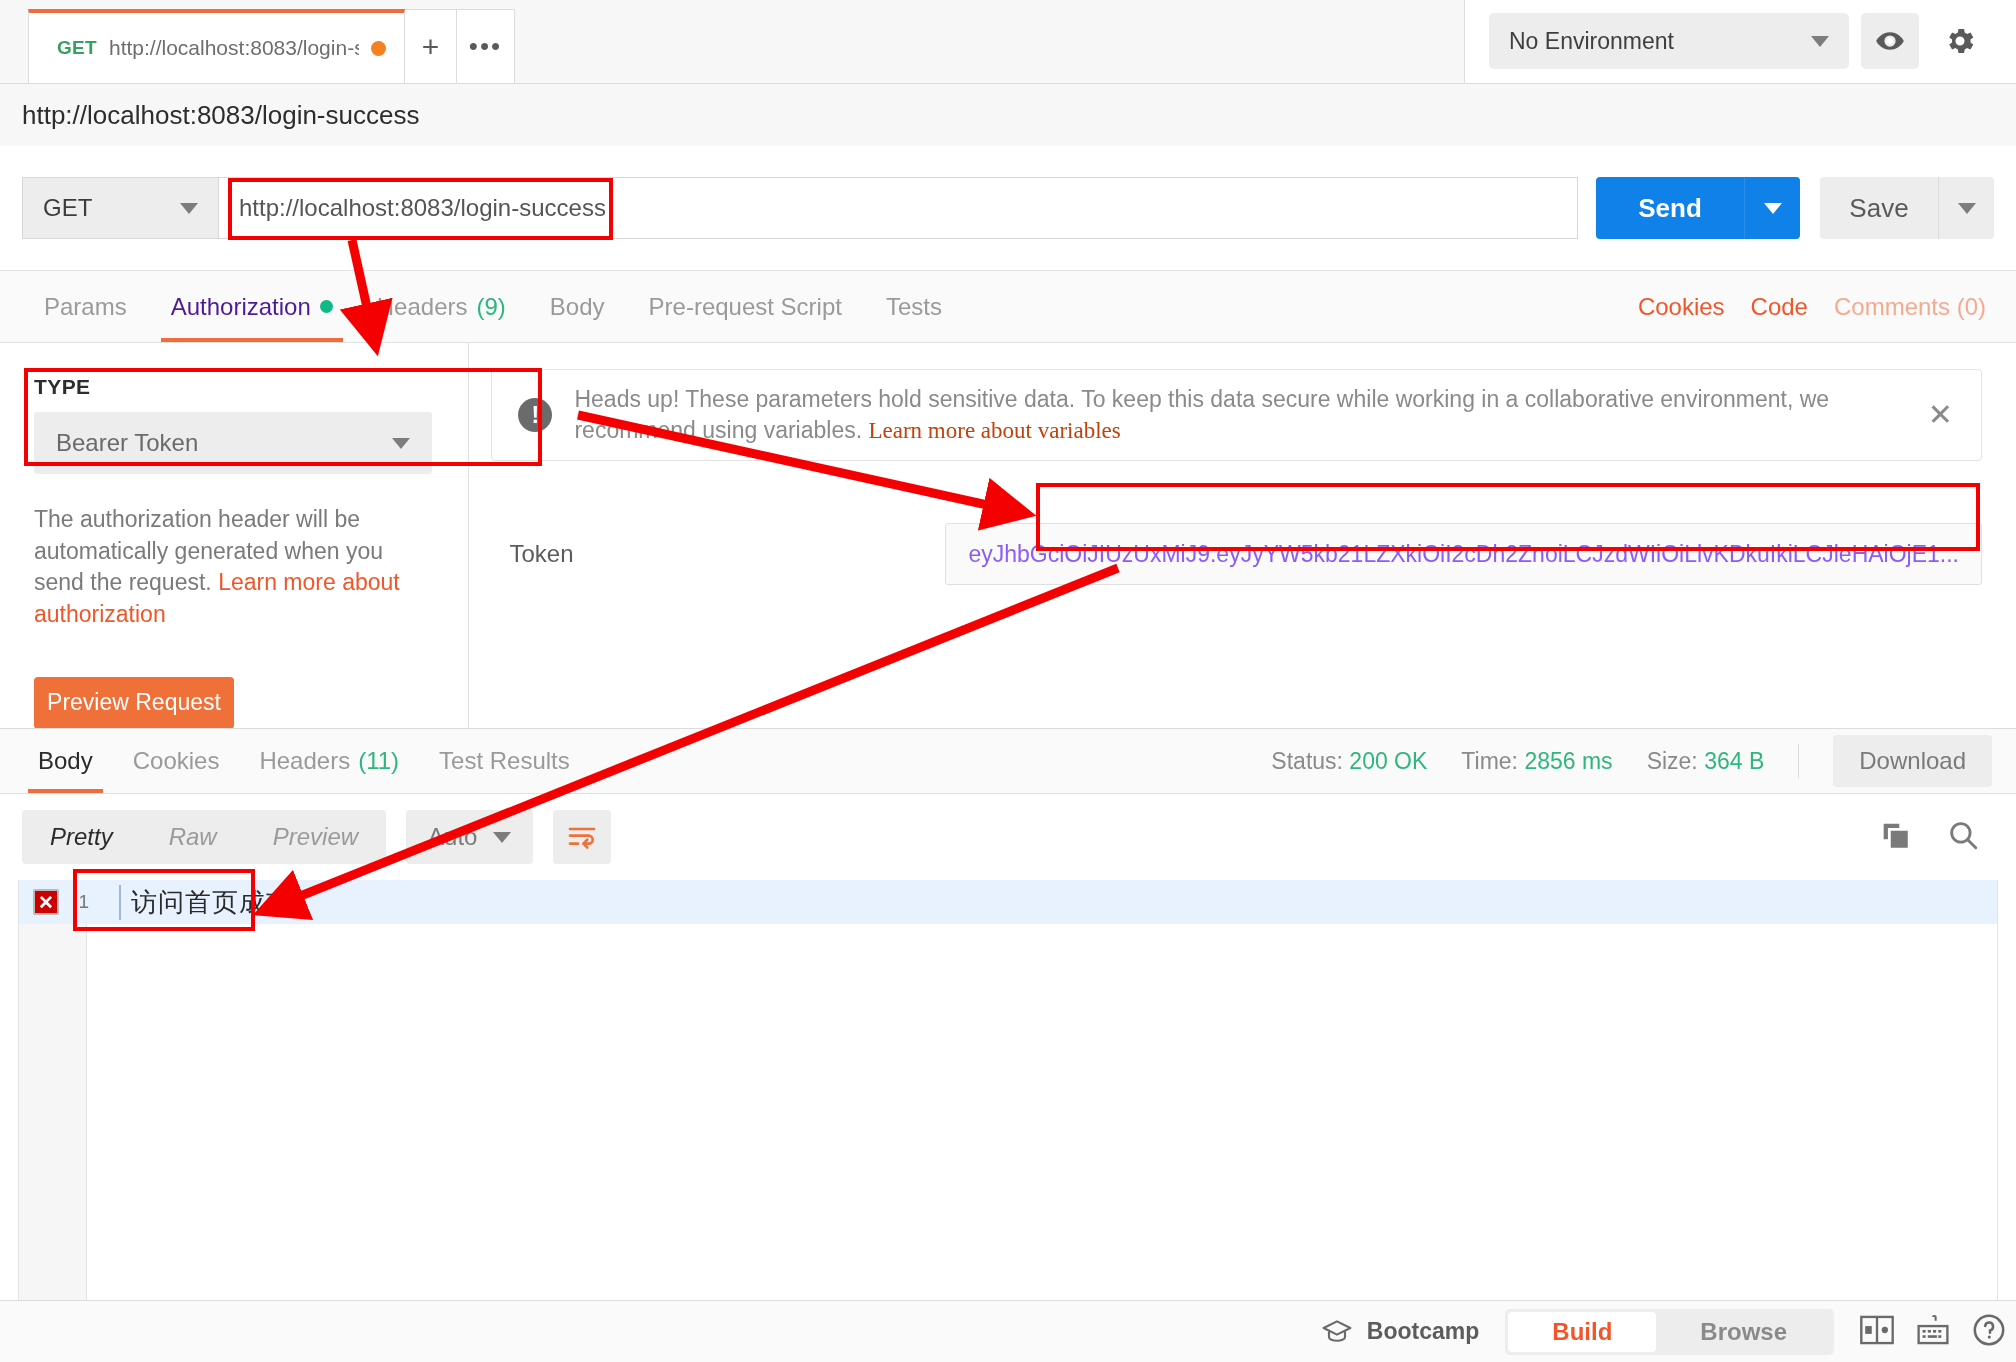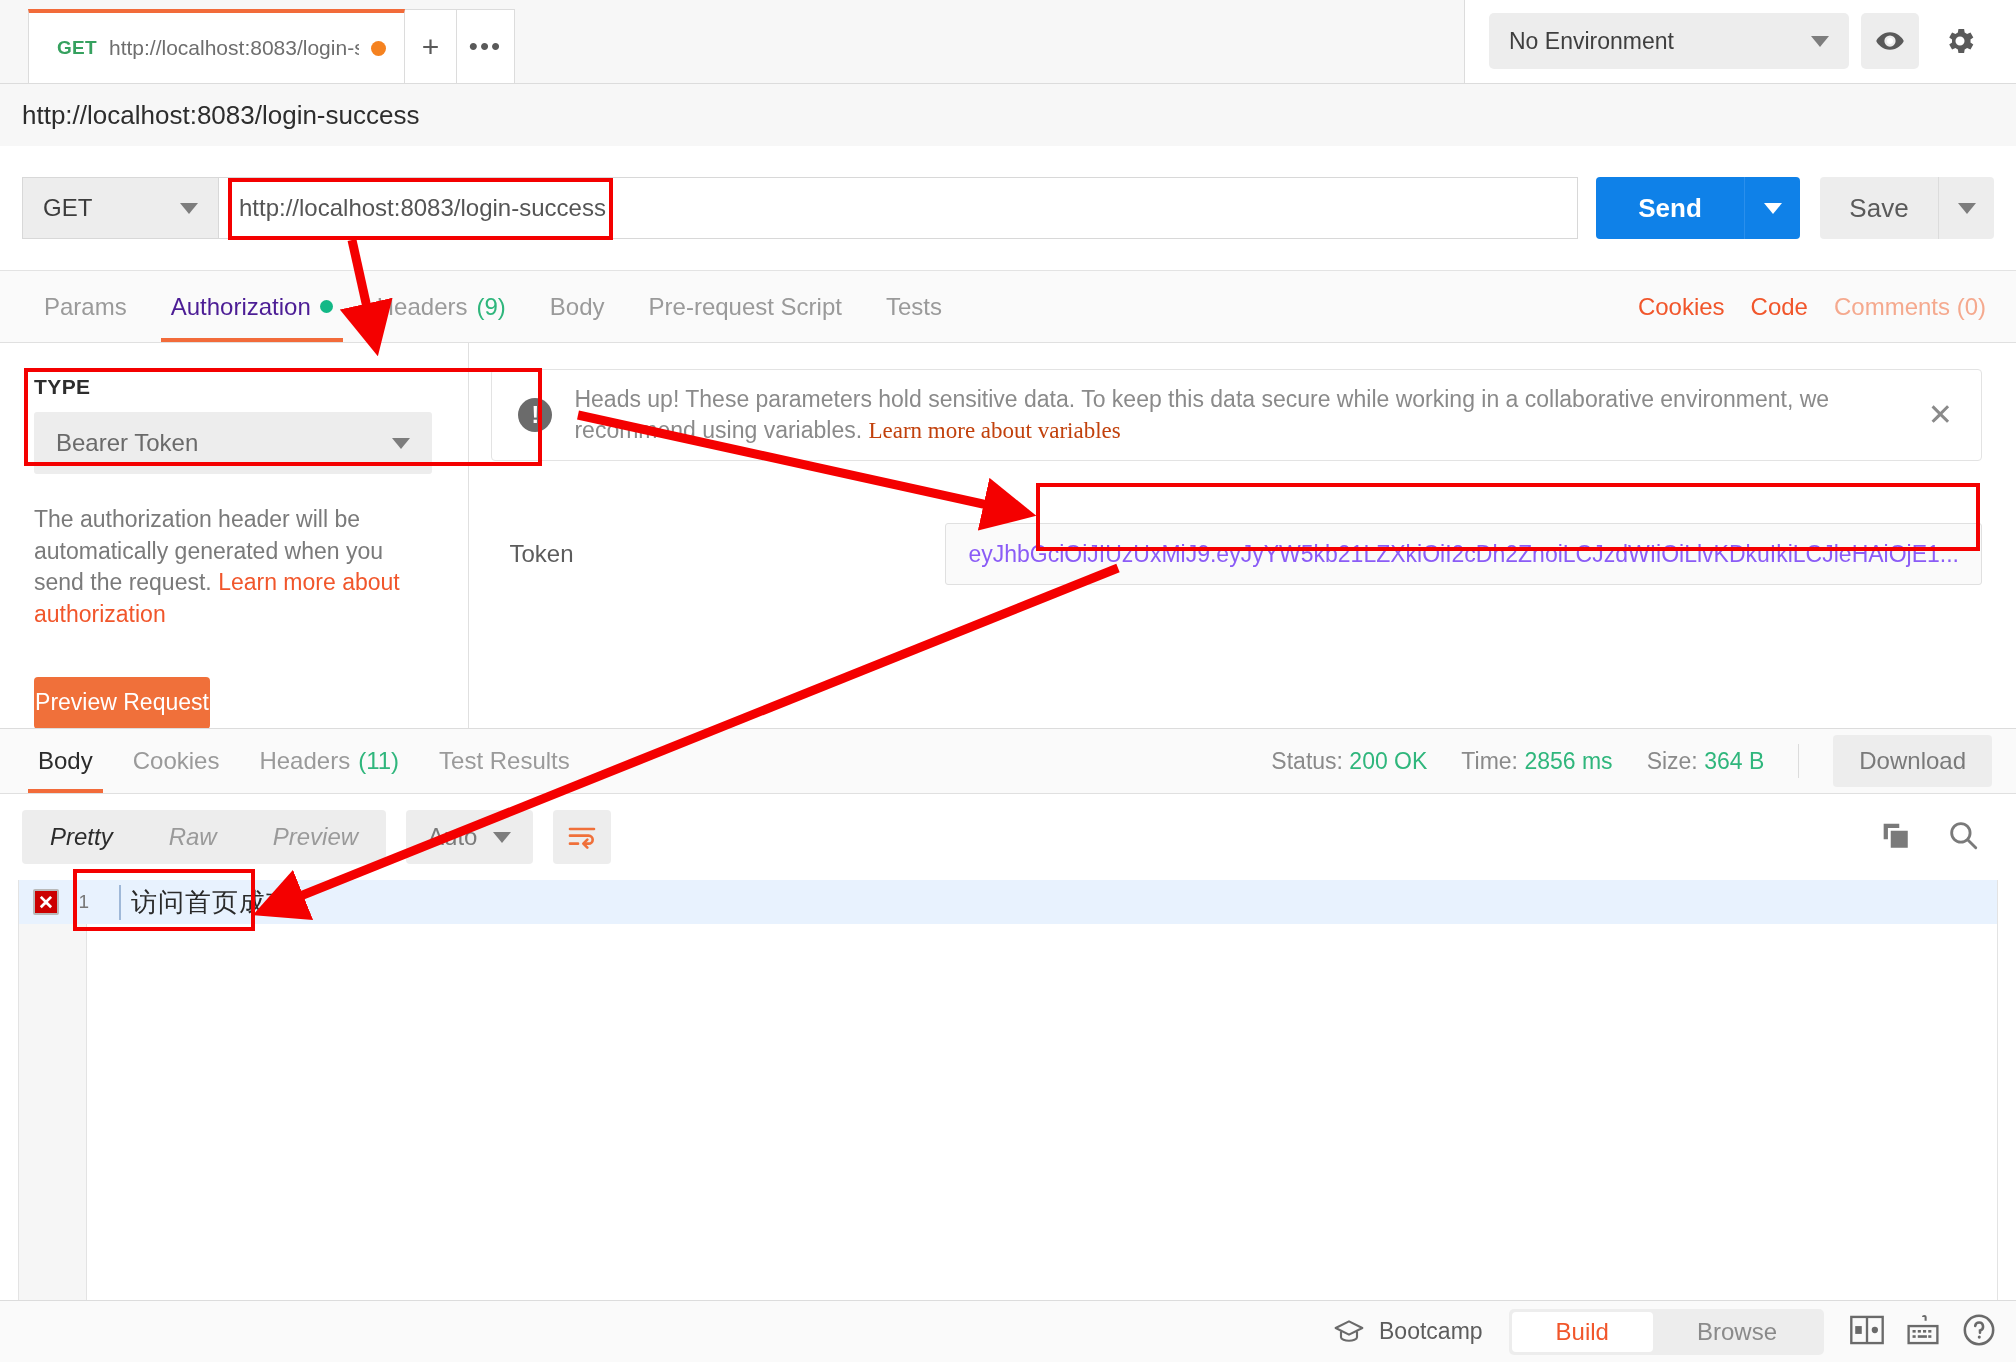--- a/index.html
+++ b/index.html
@@ -137,21 +137,21 @@
   .auth-left { width: 566px; border-right: 1px solid #e0e0e0; padding: 32px 36px 0 34px; }
   .type-label { font-size: 21px; font-weight: bold; color: #2d2d2d; letter-spacing: .4px; margin-bottom: 13px; }
   .type-select {
     width: 100%; height: 62px; background: #ededed; border-radius: 3px;
     display: flex; align-items: center; justify-content: space-between;
     padding: 0 22px; font-size: 24px; color: #6a6a6a; cursor: pointer;
   }
   .auth-desc { margin-top: 30px; font-size: 23px; line-height: 1.38; color: #7a7a7a; max-width: 470px; }
   .auth-desc a { color: #f1562b; text-decoration: none; cursor: pointer; }
   .preview-btn {
-    margin-top: 46px; width: 176px; height: 52px; background: #f0703a; color: #fff;
+    margin-top: 46px; width: 200px; height: 52px; background: #f0703a; color: #fff;
     font-size: 23px; border: none; border-radius: 4px; cursor: pointer;
     font-family: "Liberation Sans", sans-serif;
   }
   .auth-right { flex: 1; padding: 26px 34px 0 22px; }
   .heads-up {
     height: 92px; border: 1px solid #e3e3e3; border-radius: 4px; background: #ffffff;
     display: flex; align-items: center; padding: 0 28px 0 26px; gap: 22px;
   }
   .warn-icon {
     width: 34px; height: 34px; border-radius: 50%; background: #6b6b6b; flex: none;
@@ -236,21 +236,21 @@
   .code-text {
     margin-left: 30px; font-size: 26px; color: #2a2a2a; letter-spacing: 1px;
     border-left: 2px solid #9fb8d8; padding-left: 10px;
   }
 
   
   .bottombar {
     position: absolute; left: 0; bottom: 0; width: 2016px; height: 62px;
     background: #fafafa; border-top: 1px solid #dcdcdc;
     display: flex; align-items: center; justify-content: flex-end;
-    padding-right: 20px; gap: 26px;
+    padding-right: 10px; gap: 26px; font-weight: bold;
   }
   .bootcamp { display: flex; align-items: center; gap: 14px; font-size: 23px; color: #5c5c5c; cursor: pointer; }
   .bb-seg { display: flex; background: #ededed; border-radius: 5px; height: 46px; align-items: center; padding: 3px; justify-content: space-between; }
   .bb-item {
     padding: 0 44px; height: 40px; display: flex; align-items: center;
     font-size: 24px; color: #8a8a8a; cursor: pointer; border-radius: 4px;
   }
   .bb-item.active { background: #ffffff; color: #f1562b; }
   .bb-icons { display: flex; align-items: center; gap: 22px; }
 

